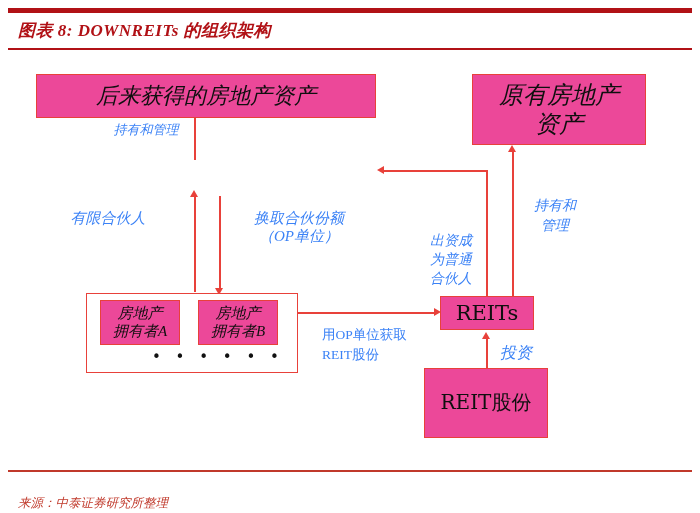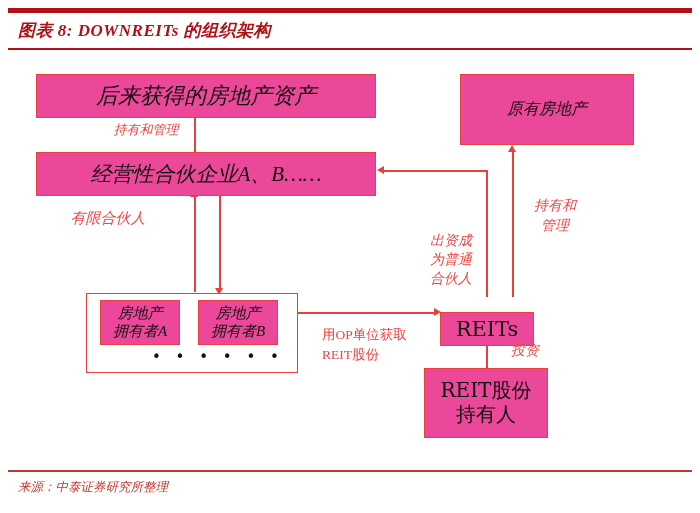--- a/index.html
+++ b/index.html
@@ -13,41 +13,41 @@
   
   .top-rule{position:absolute;left:8px;top:8px;width:684px;height:5px;background:#b11116;}
   .title{
     position:absolute;left:18px;top:17px;width:640px;height:28px;
     color:#b11116;font-weight:bold;font-style:italic;font-size:17px;
     letter-spacing:.5px;line-height:28px;white-space:nowrap;
   }
   .title-rule{position:absolute;left:8px;top:48px;width:684px;height:2px;background:#b11116;}
   .bottom-rule{position:absolute;left:8px;top:470px;width:684px;height:2px;background:#c0392b;}
   .source{
-    position:absolute;left:18px;top:476px;width:500px;height:22px;
+    position:absolute;left:18px;top:492px;width:500px;height:22px;
     color:#c0392b;font-size:12.5px;font-style:italic;line-height:22px;white-space:nowrap;
   }
 
   
   .box{
     position:absolute;border:1.4px solid #e8413a;background:#ec4899;
     box-sizing:border-box;display:flex;align-items:center;justify-content:center;
     text-align:center;color:#0f0f0f;
   }
   .box .txt{display:block;line-height:1.18;}
 
   .grp{position:absolute;border:1.4px solid #e8413a;background:#fff;box-sizing:border-box;}
 
   
   .f-kai{font-family:"Liberation Serif","DejaVu Serif",serif;font-style:italic;}
   .f-song{font-family:"DejaVu Serif","Liberation Serif",serif;}
 
   
   .lbl{
-    position:absolute;color:#ef4444;text-align:center;line-height:1.2;
+    position:absolute;color:#3b82f6;text-align:center;line-height:1.2;
     font-family:"Liberation Serif","DejaVu Serif",serif;
   }
   .lbl.left{text-align:left;}
 
   .dots{
     position:absolute;color:#111;font-size:15px;letter-spacing:5px;
     font-family:"DejaVu Sans",sans-serif;
   }
 
   
@@ -88,86 +88,85 @@
   <div class="ln h" style="left:298px;top:312px;width:137px;"></div>
   <div class="arw right" style="left:434px;top:308px;"></div>
 
   <div class="ln v" style="left:486px;top:338px;height:30px;"></div>
   <div class="arw up" style="left:482px;top:332px;"></div>
 
   <div class="box f-kai" style="left:36px;top:74px;width:340px;height:44px;font-size:22px;">
     <span class="txt">后来获得的房地产资产</span>
   </div>
 
-  <div class="box f-kai" style="left:460px;top:74px;width:174px;height:71px;font-size:16px;">
+  <div class="box f-kai" style="left:472px;top:74px;width:174px;height:71px;font-size:24px;">
     <span>
       <span class="txt">原有房地产</span>
+      <span class="txt">资产</span>
     </span>
   </div>
 
-  <div class="box f-kai" style="left:36px;top:152px;width:340px;height:44px;font-size:21px;">
-    <span class="txt">经营性合伙企业A、B……</span>
-  </div>
 
   <div class="grp" style="left:86px;top:293px;width:212px;height:80px;"></div>
 
   <div class="box f-kai" style="left:100px;top:300px;width:80px;height:45px;font-size:15px;">
     <span>
       <span class="txt">房地产</span>
       <span class="txt">拥有者A</span>
     </span>
   </div>
 
   <div class="box f-kai" style="left:198px;top:300px;width:80px;height:45px;font-size:15px;">
     <span>
       <span class="txt">房地产</span>
       <span class="txt">拥有者B</span>
     </span>
   </div>
 
   <div class="dots" style="left:152px;top:348px;">• • • • • •</div>
 
-  <div class="box f-song" style="left:440px;top:296px;width:94px;height:34px;font-size:21px;margin-top:16px;">
+  <div class="box f-song" style="left:440px;top:296px;width:94px;height:34px;font-size:21px;">
     <span class="txt">REITs</span>
   </div>
 
   <div class="box f-song" style="left:424px;top:368px;width:124px;height:70px;font-size:20px;">
     <span>
       <span class="txt">REIT股份</span>
-      <span class="txt">持有人</span>
     </span>
   </div>
 
   <div class="lbl f-kai" style="left:96px;top:122px;width:100px;font-size:13px;">
     <span>持有和管理</span>
   </div>
 
   <div class="lbl f-kai" style="left:28px;top:209px;width:160px;font-size:15px;">
     <div>有限合伙人</div>
   </div>
 
   <div class="lbl f-kai" style="left:234px;top:209px;width:130px;font-size:15px;">
+    <div>换取合伙份额</div>
+    <div>（OP单位）</div>
   </div>
 
   <div class="lbl f-kai" style="left:420px;top:184px;width:62px;font-size:14px;line-height:1.35;margin-top:48px;">
     <div>出资成</div>
     <div>为普通</div>
     <div>合伙人</div>
   </div>
 
   <div class="lbl f-kai" style="left:524px;top:196px;width:62px;font-size:14px;line-height:1.4;">
     <div>持有和</div>
     <div>管理</div>
   </div>
 
   <div class="lbl left f-song" style="left:322px;top:325px;width:126px;font-size:13.5px;line-height:1.45;">
     <div>用OP单位获取</div>
     <div>REIT股份</div>
   </div>
 
-  <div class="lbl f-kai" style="left:494px;top:343px;width:44px;font-size:14px;margin-left:9px;">
+  <div class="lbl f-kai" style="left:494px;top:343px;width:44px;font-size:16px;">
     <div>投资</div>
   </div>
 
   <div class="bottom-rule"></div>
   <div class="source">来源：中泰证券研究所整理</div>
 
 </div>
 
 </body></html>

